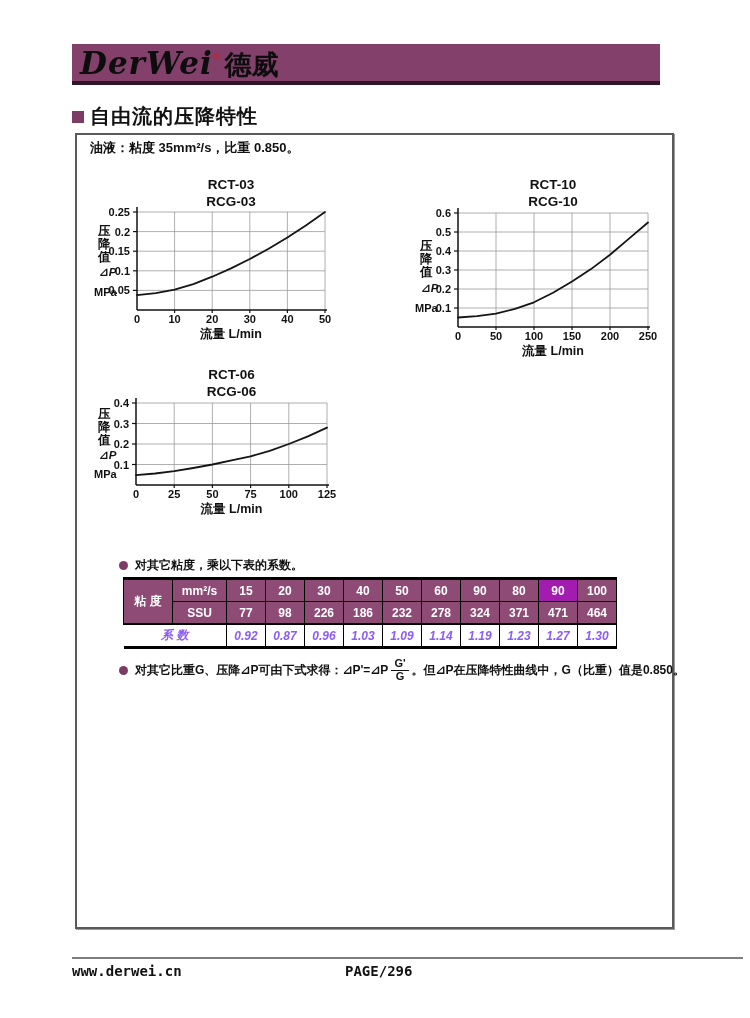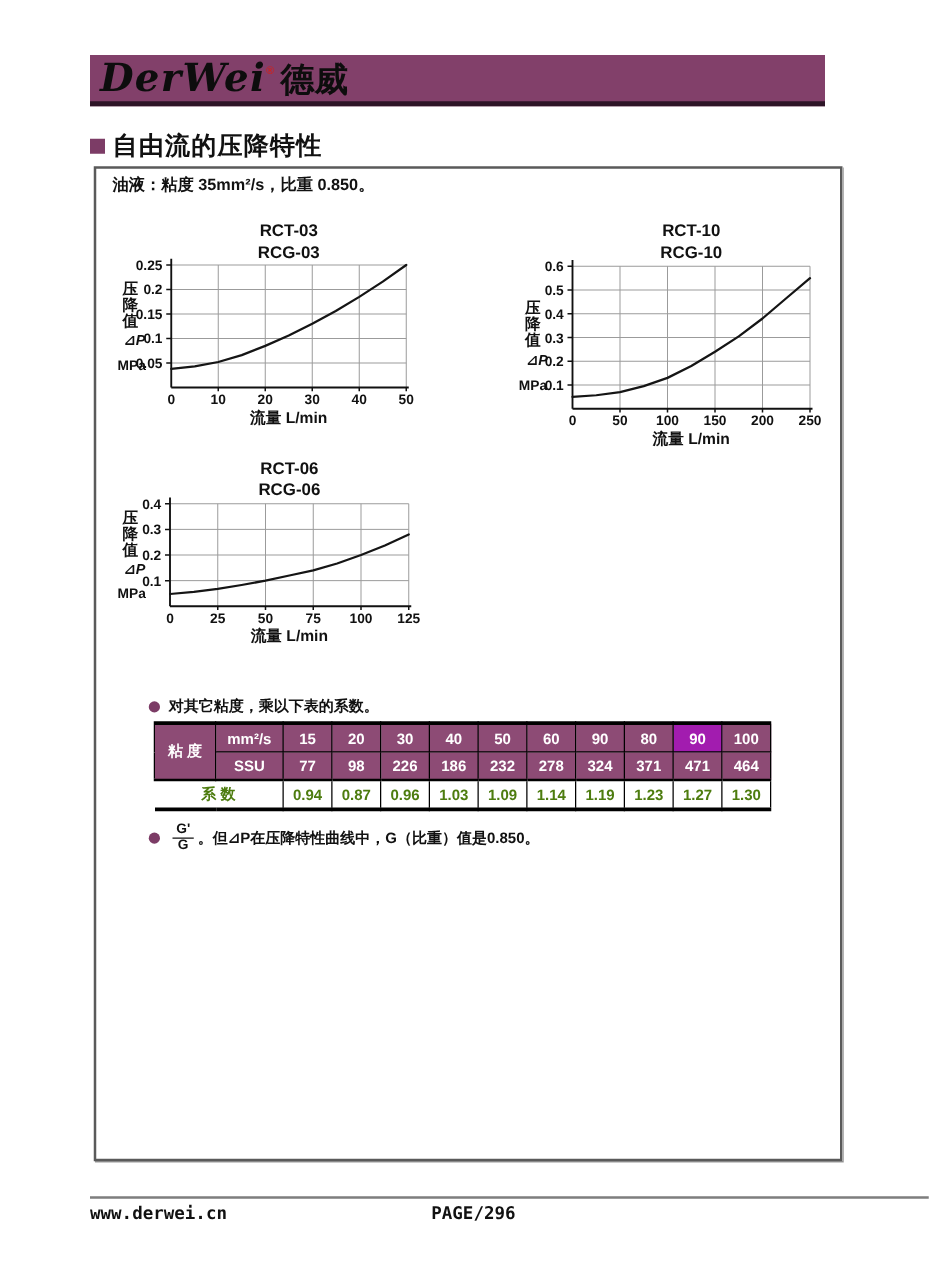--- a/index.html
+++ b/index.html
@@ -39,21 +39,21 @@
   .frac .den{display:block;}
 
   
   .vtable-wrap{left:123px;top:577px;}
   table.vt{border-collapse:collapse;border-top:3px solid #000;border-bottom:3px solid #000;}
   table.vt td{text-align:center;font-size:12px;font-weight:bold;height:21px;padding:0;}
   td.pcell{color:#fff;border:1px solid #000;}
   td.w-visc{width:48px;margin-top:36px;}
   td.w-unit{width:53px;}
   td.val{width:38px;}
-  tr.crow td{border:1px solid #000;border-top:2px solid #000;background:#fff;color:#4d7c0f;}
+  tr.crow td{border:1px solid #000;border-top:2px solid #000;background:#fff;color:#8b5cf6;font-style:italic;}
   tr.crow td.coeff-label{border-left:none;border-bottom:none;}
 
   
   .footer-line{left:72px;top:957px;width:671px;height:2px;background:#7e7e7e;}
   .footer-site{left:72px;top:963px;font-family:"DejaVu Sans Mono","Liberation Mono",monospace;
                font-weight:bold;font-size:14px;}
   .footer-page{left:345px;top:963px;font-family:"DejaVu Sans Mono","Liberation Mono",monospace;
                font-weight:bold;font-size:14px;}
 </style>
 </head>
@@ -233,37 +233,38 @@
           <td class="pcell val" style="background: rgb(141, 75, 117);">186</td>
           <td class="pcell val" style="background: rgb(141, 75, 117);">232</td>
           <td class="pcell val" style="background: rgb(141, 75, 117);">278</td>
           <td class="pcell val" style="background: rgb(141, 75, 117);">324</td>
           <td class="pcell val" style="background: rgb(141, 75, 117);">371</td>
           <td class="pcell val" style="background: rgb(141, 75, 117);">471</td>
           <td class="pcell val" style="background: rgb(141, 75, 117);">464</td>
         </tr>
     <tr class="crow">
       <td colspan="2" class="coeff-label">系  数</td>
-    <td class="val">0.94</td>
+    <td class="val">0.92</td>
           <td class="val">0.87</td>
           <td class="val">0.96</td>
           <td class="val">1.03</td>
           <td class="val">1.09</td>
           <td class="val">1.14</td>
           <td class="val">1.19</td>
           <td class="val">1.23</td>
           <td class="val">1.27</td>
           <td class="val">1.30</td>
         </tr>
   </tbody>
     </table>
 </div>
 
 <div class="abs note note2">
   <span class="bullet" style="background: rgb(124, 60, 102);"></span>
+    <span>对其它比重G、压降⊿P可由下式求得：⊿P'=⊿P</span>
     <span class="frac">
       <span class="num">G'</span>
       <span class="den">G</span>
     </span>
     <span>。但⊿P在压降特性曲线中，G（比重）值是0.850。</span>
 </div>
 
 <div class="abs footer-line"></div>
 <div class="abs footer-site">www.derwei.cn</div>
 <div class="abs footer-page">PAGE/296</div>

